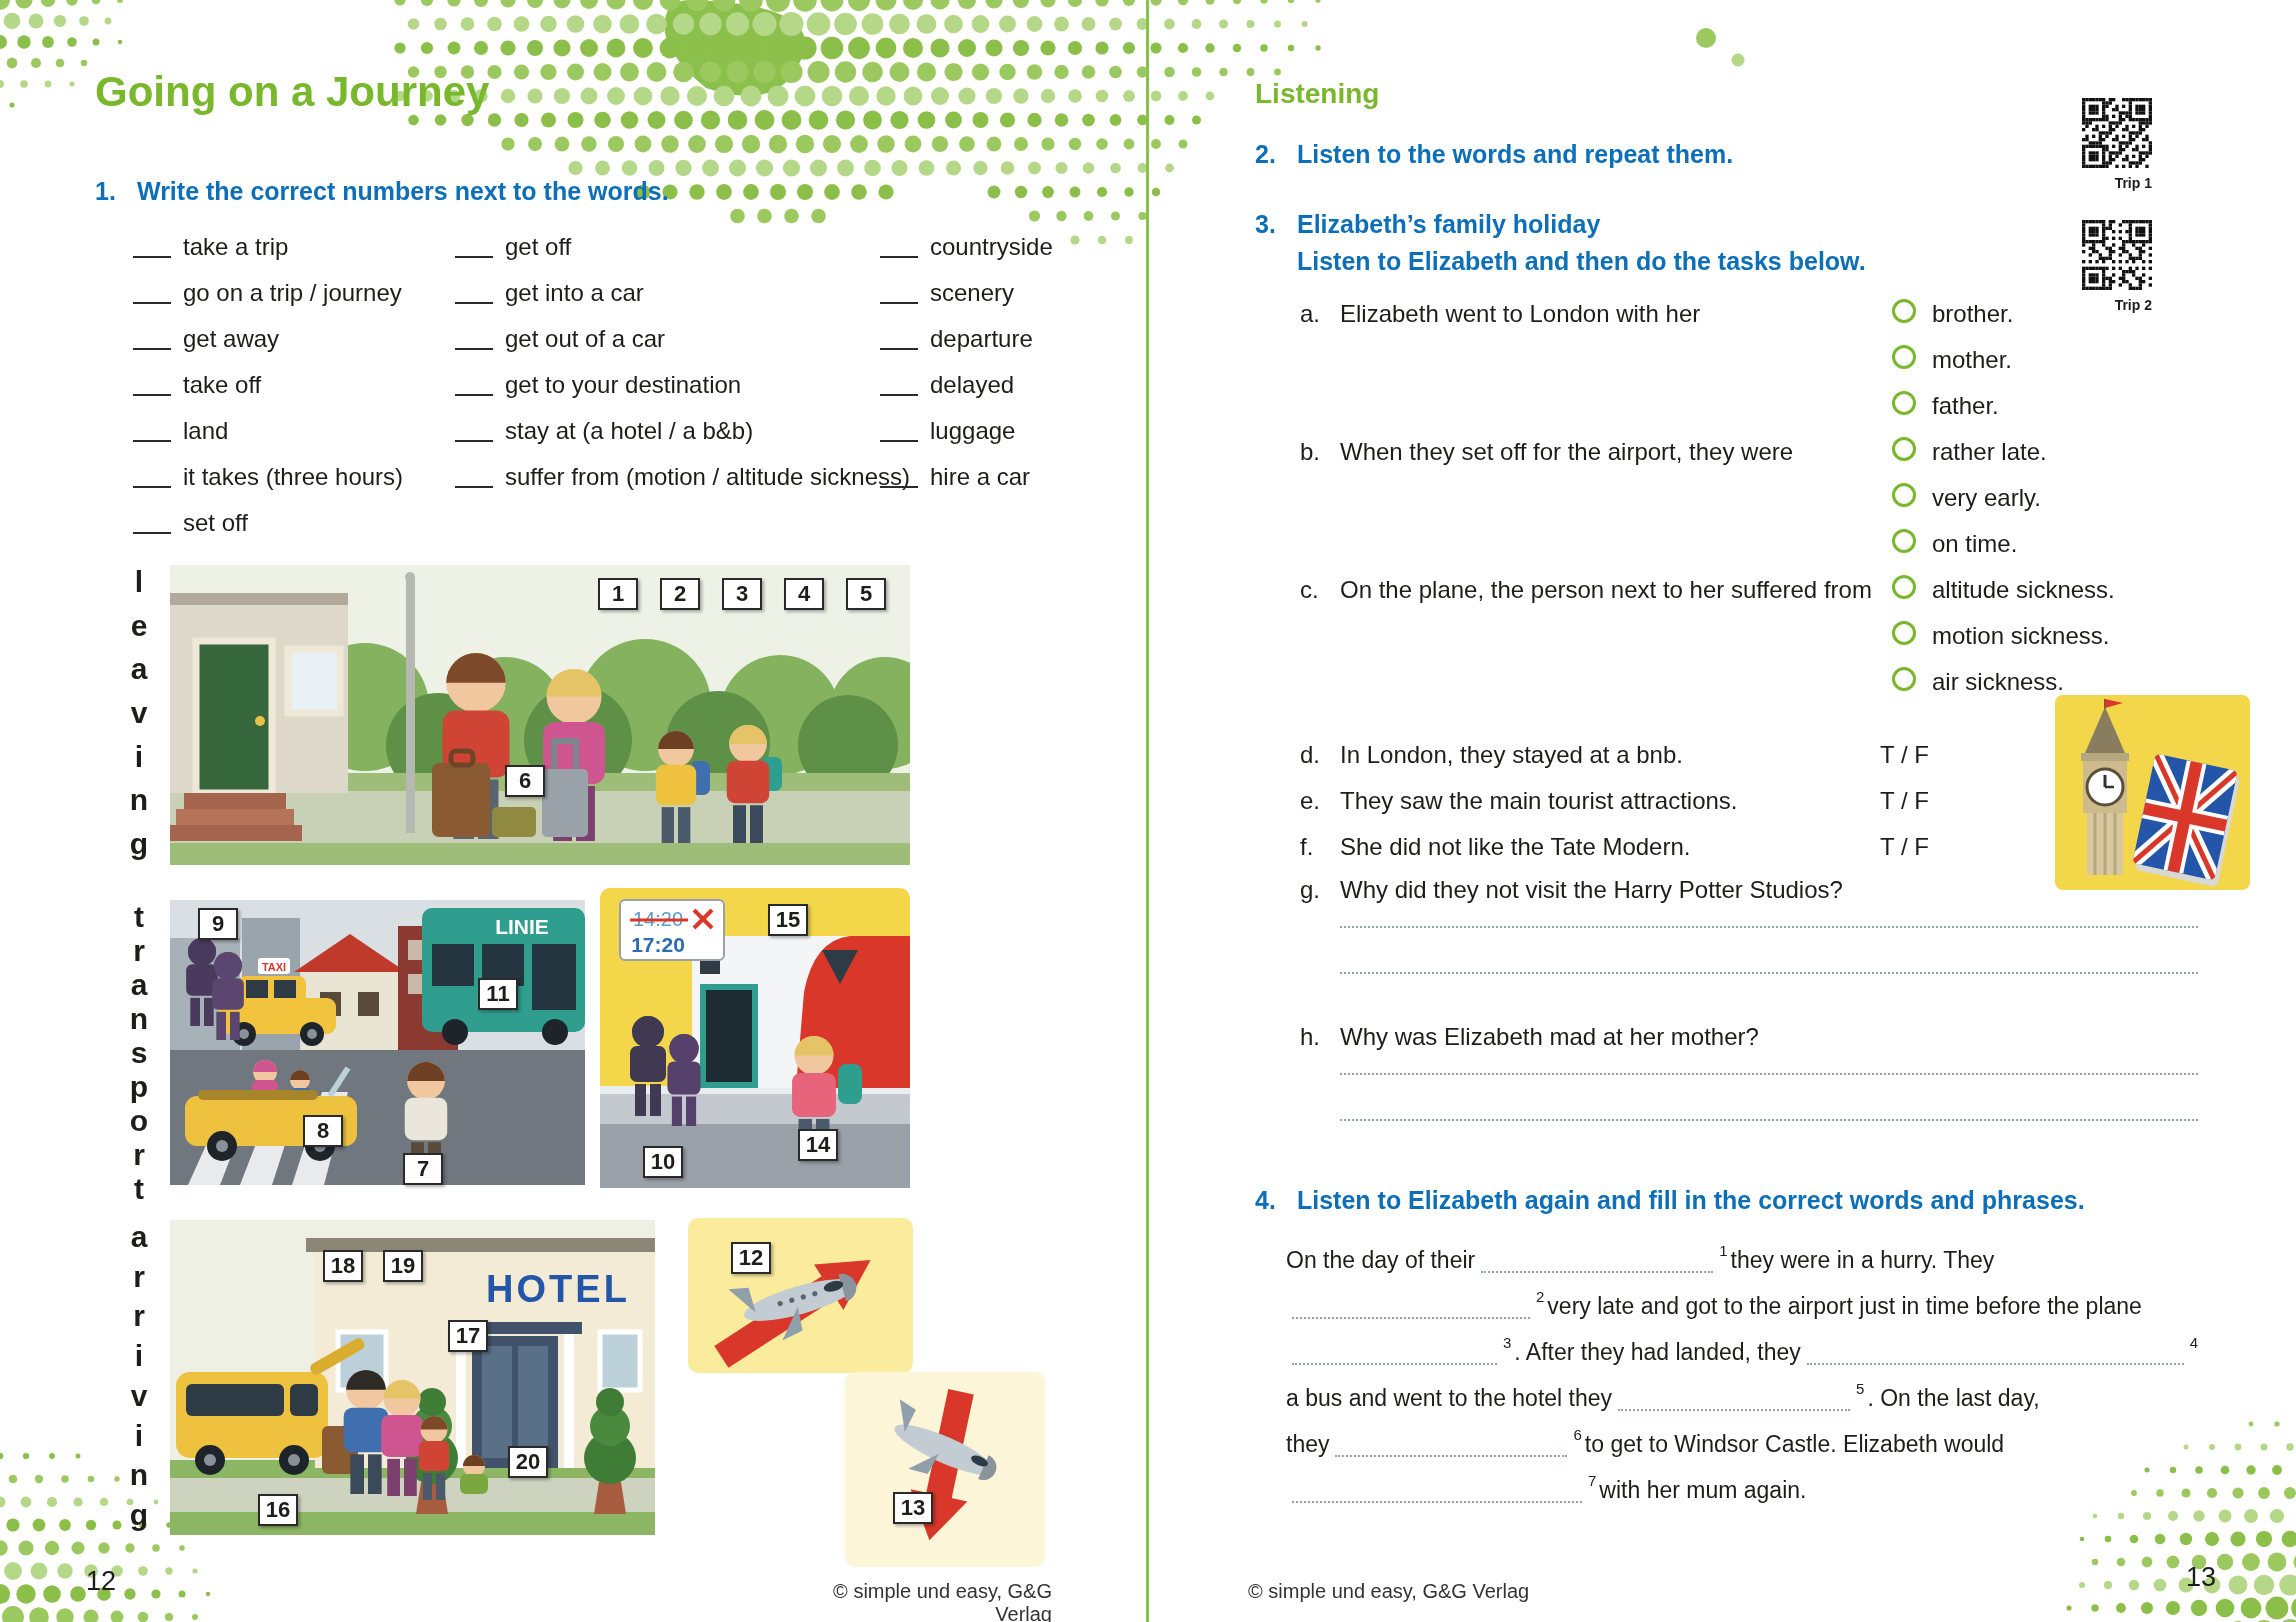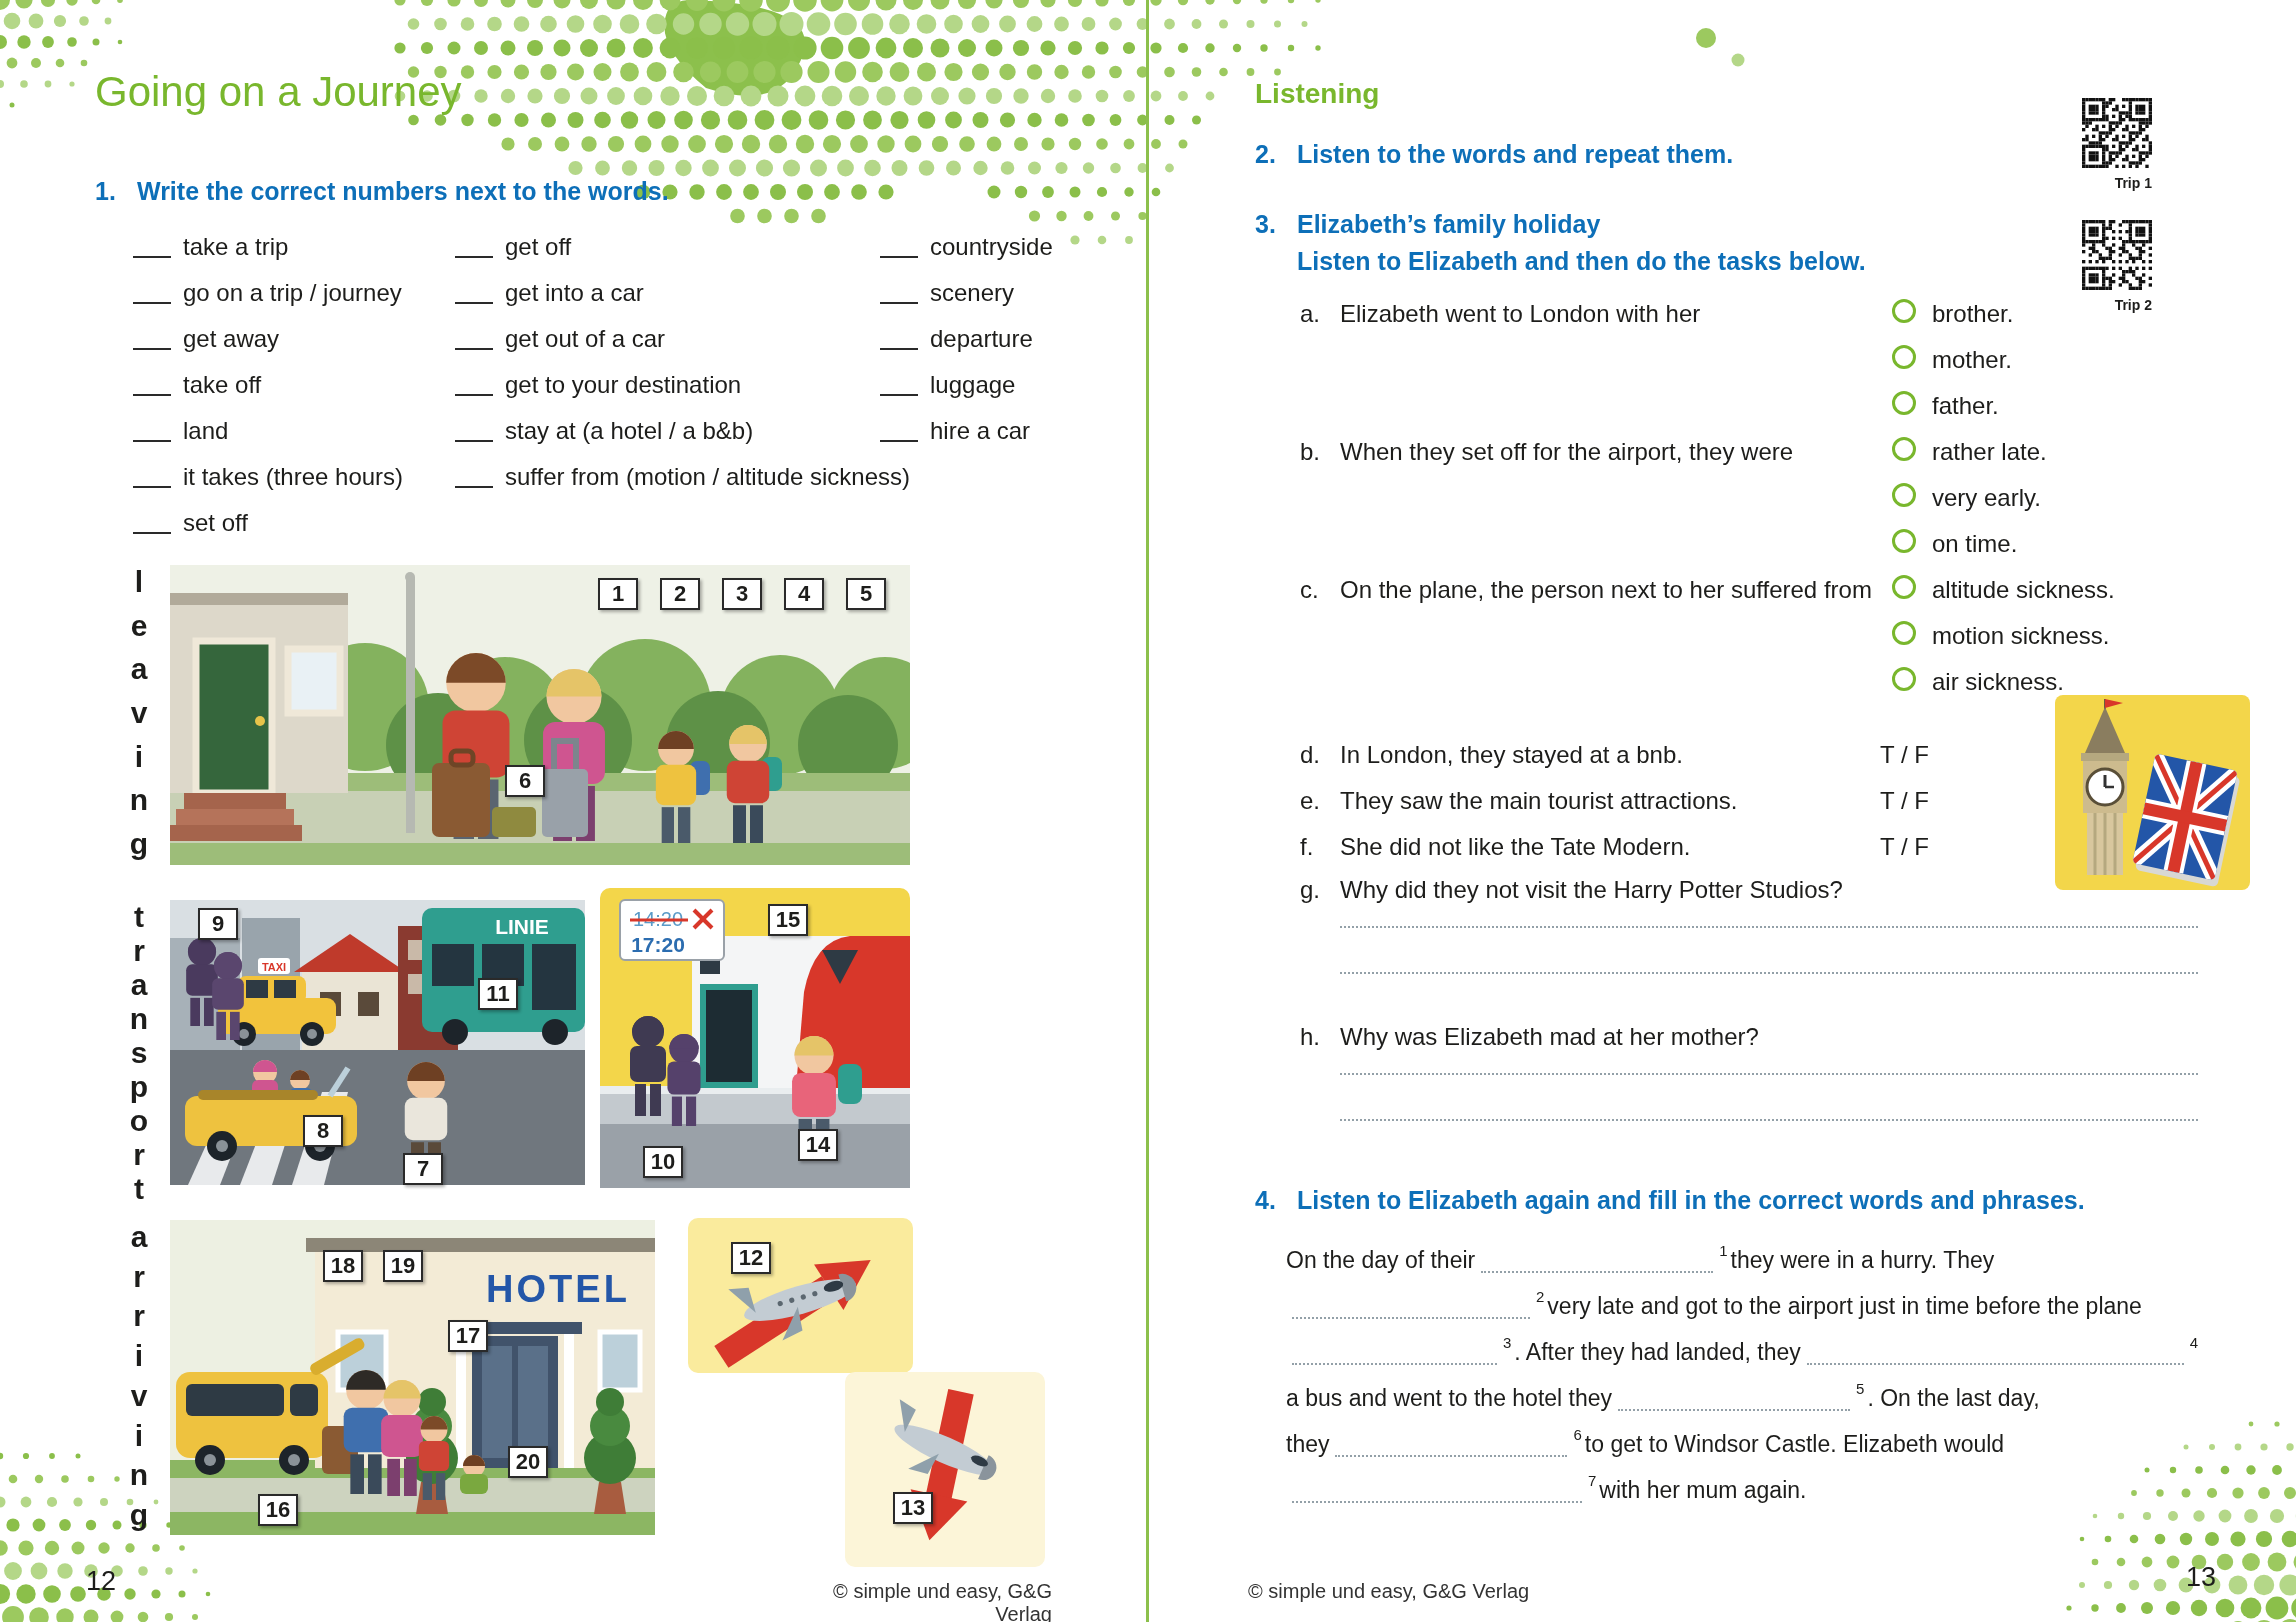--- a/index.html
+++ b/index.html
@@ -3,21 +3,21 @@
 <meta charset="utf-8">
 <style>
   *{margin:0;padding:0;box-sizing:border-box}
   html,body{width:2296px;height:1622px}
   body{position:relative;background:#fff;font-family:"Liberation Sans",sans-serif;color:#1d1d1b;overflow:hidden}
   .abs{position:absolute}
   .bold{font-weight:700}
   .green{color:var(--green,#79b72d)}
   .blue{color:var(--blue,#0d6fb8)}
   .fs25{font-size:25px}
-  .title{position:absolute;left:95px;top:68px;font-size:42px;font-weight:400;color:var(--green,#79b72d)}
+  .title{position:absolute;left:95px;top:68px;font-size:42px;font-weight:700;color:var(--green,#79b72d)}
   .divider{position:absolute;left:1146px;top:0;width:3px;height:1622px;background:#8cc04c}
   #deco-svg{position:absolute;left:0;top:0}
   
   .word-col{position:absolute;top:225px}
   .word-item{position:relative;height:46px;width:460px}
   .blank{position:absolute;left:0;top:31px;width:38px;border-top:2px solid #2a2a2a}
   .wlabel{position:absolute;left:50px;top:8px;font-size:24px;white-space:nowrap}
   
   .vlabel{position:absolute;width:34px;display:flex;flex-direction:column;justify-content:space-between;text-align:center;font-weight:700;font-size:30px}
   
@@ -579,20 +579,24 @@
     <div class="word-item">
       <span class="blank"></span>
       <span class="wlabel">scenery</span>
     </div>
     <div class="word-item">
       <span class="blank"></span>
       <span class="wlabel">departure</span>
     </div>
     <div class="word-item">
       <span class="blank"></span>
+      <span class="wlabel">delayed</span>
+    </div>
+    <div class="word-item">
+      <span class="blank"></span>
       <span class="wlabel">luggage</span>
     </div>
     <div class="word-item">
       <span class="blank"></span>
       <span class="wlabel">hire a car</span>
     </div>
   </div>
 
 <div id="vlabel-0" class="vlabel" style="left:122px;top:565px;height:296px">
     <div class="vletter">l</div>

